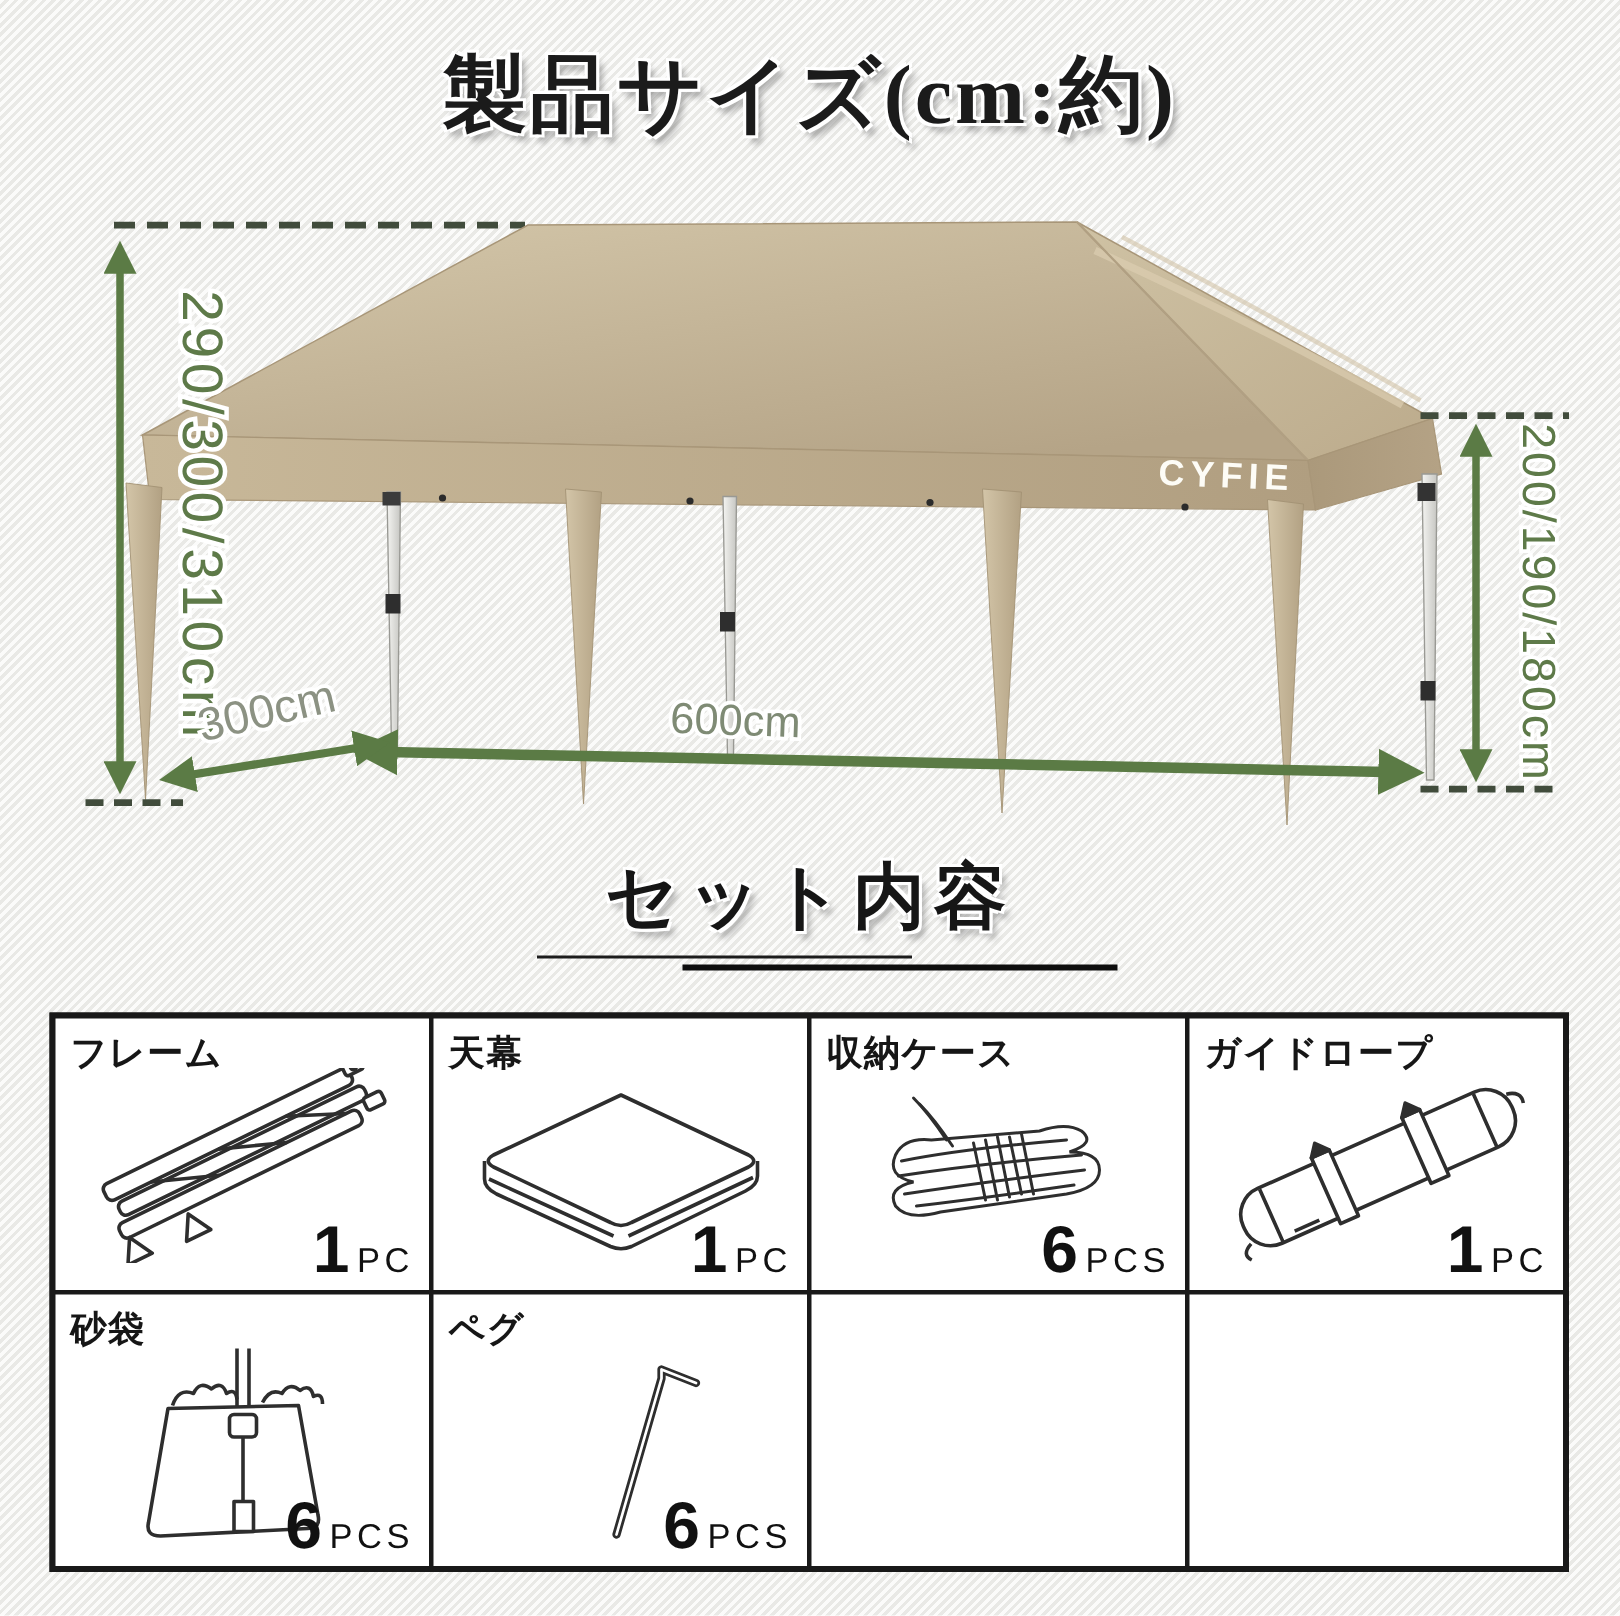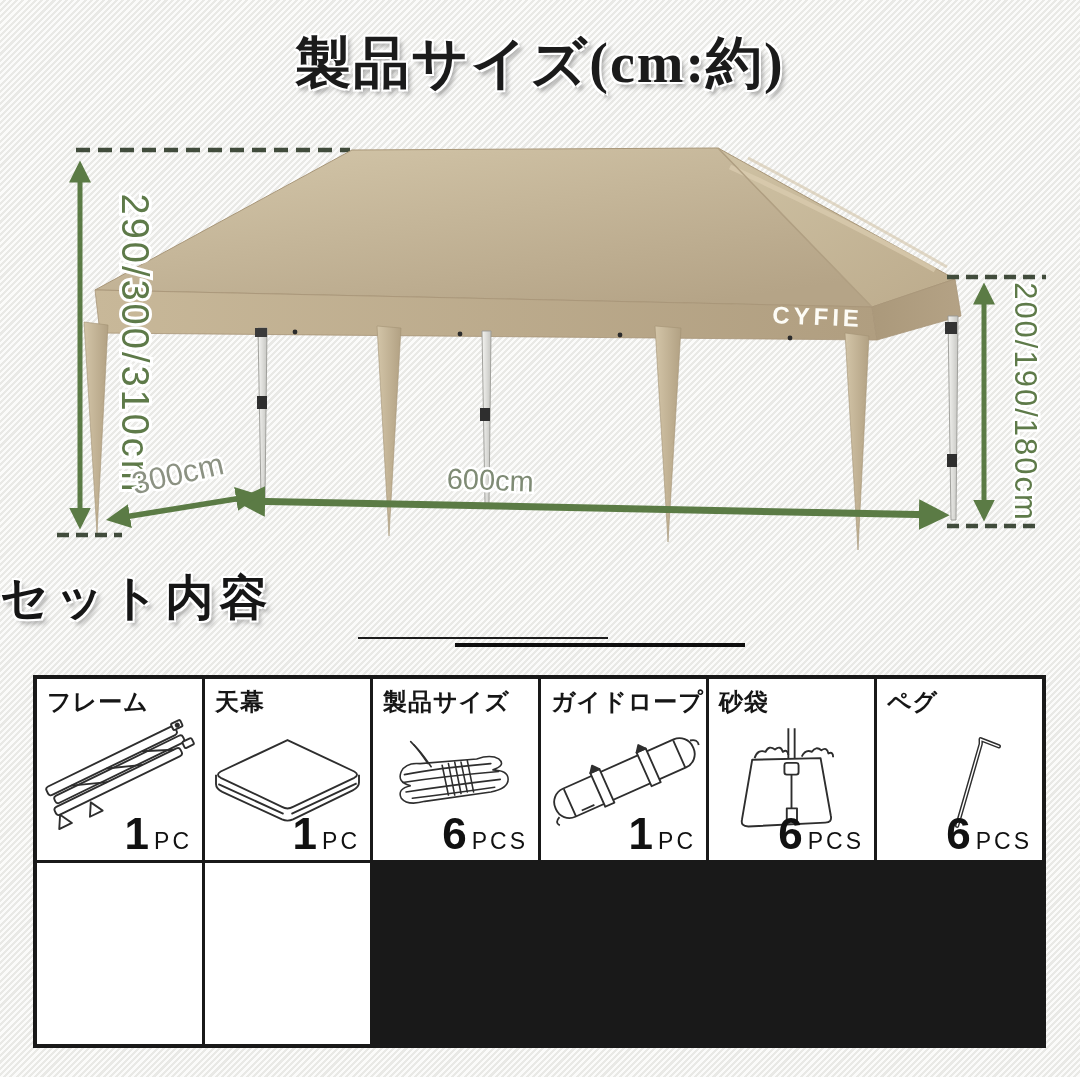--- a/index.html
+++ b/index.html
@@ -11,33 +11,33 @@
   }
   .page{position:relative;width:1080px;height:1077px;overflow:hidden;padding-left:40px;}
 
   .main-title{
     position:absolute;top:26px;left:0;width:1080px;text-align:center;
     font-family:"Liberation Serif","DejaVu Serif",serif;
     font-size:56px;font-weight:700;color:#1b1b1b;letter-spacing:2px;
     text-shadow:-2px -2px 0 #fff,2px -2px 0 #fff,-2px 2px 0 #fff,2px 2px 0 #fff,4px 5px 4px rgba(110,110,110,.55);
   }
   .section-title{
-    position:absolute;top:566px;left:0;width:1080px;text-align:left;
+    position:absolute;top:566px;left:0;width:1080px;text-align:center;
     font-family:Liberation Sans, sans-serif;
     font-size:48px;font-weight:700;color:#161616;letter-spacing:6px;
     text-shadow:-2px -2px 0 #fff,2px -2px 0 #fff,-2px 2px 0 #fff,2px 2px 0 #fff,4px 5px 4px rgba(110,110,110,.5);
   }
   .underline-thin{position:absolute;top:637px;left:358px;width:250px;height:2px;background:#1c1c1c;}
   .underline-thick{position:absolute;top:643px;left:455px;width:290px;height:4px;background:#0e0e0e;}
 
   .tent-svg{position:absolute;top:112px;left:0;}
 
   .set-table{
     position:absolute;left:33px;top:675px;width:1013px;height:373px;
-    display:grid;grid-template-columns:repeat(6,1fr);grid-template-rows:1fr 1fr;
+    display:grid;grid-template-columns:repeat(4,1fr);grid-template-rows:1fr 1fr;
     background:#191919;gap:3px;border:4px solid #191919;box-sizing:border-box;
   }
   .cell{position:relative;background:#ffffff;overflow:hidden;}
   .cell-label{
     position:absolute;top:7px;left:10px;
     font-size:24px;font-weight:700;color:#161616;letter-spacing:1px;
   }
   .cell-art{position:absolute;inset:0;display:flex;align-items:center;justify-content:center;padding-top:14px;}
   .cell-count{
     position:absolute;right:10px;bottom:4px;
@@ -187,21 +187,21 @@
           </g>
         </svg>
       </div>
       <div class="cell-count">
         <span class="num">1</span>
         <span class="unit">PC</span>
       </div>
     </div>
 
     <div class="cell">
-      <div class="cell-label">製品サイズ</div>
+      <div class="cell-label">収納ケース</div>
       <div class="cell-art">
         <svg width="210" height="130" viewBox="0 0 210 130">
           <g stroke="#2e2e2e" stroke-width="2" fill="none" stroke-linecap="round">
             <path d="M60,48 Q42,46 36,58 Q30,72 48,76 Q30,80 36,92 Q44,102 66,96 L150,84 Q172,80 172,68 Q172,56 152,56 Q170,50 160,42 Q150,36 132,42 Z" fill="#fff"></path>
             <path d="M40,62 Q80,54 150,48"></path>
             <path d="M38,72 Q90,64 160,58"></path>
             <path d="M42,84 Q95,76 162,68"></path>
             <path d="M50,92 Q100,86 155,78"></path>
             <path d="M88,50 L96,88 M96,48 L104,88 M104,46 L112,86 M112,46 L120,84 M120,44 L128,84"></path>
             <path d="M70,48 Q58,30 48,20"></path>

